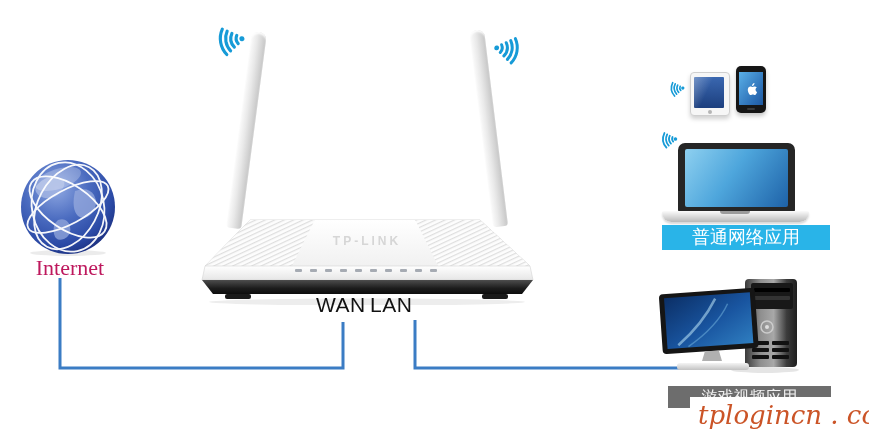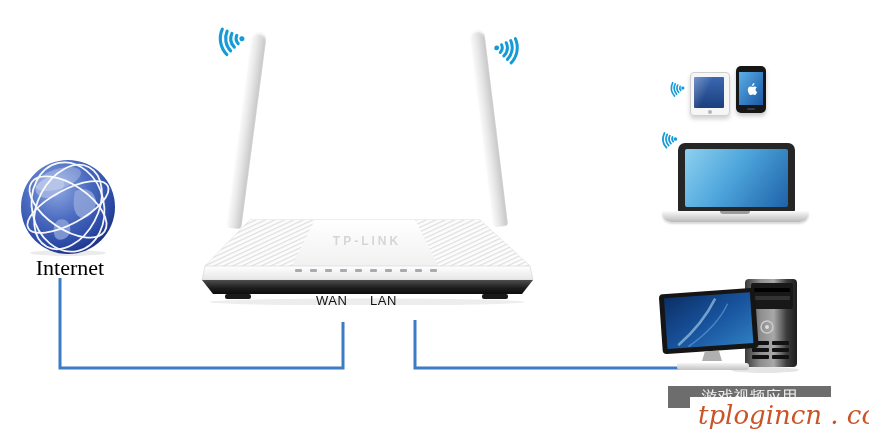--- a/index.html
+++ b/index.html
@@ -2,22 +2,22 @@
 <html style="--wifi: #179bd7; --line: #3b7cc4; --banner-blue: #29b4e8; --banner-gray: #6d6d6d; --watermark: #cb5427; --globe-blue: #2d4fa8; --screen-blue: #2e72b8;"><head>
 <meta charset="utf-8">
 <style>
   html,body{margin:0;padding:0;background:#fff;}
   .stage{position:relative;width:869px;height:435px;background:#fff;overflow:hidden;
          font-family:"Liberation Sans",sans-serif;}
   .abs{position:absolute;}
 
   
   .internet-label{left:28px;top:255px;width:84px;text-align:center;
-    font-family:"Liberation Serif",serif;font-size:22px;color:#000000;}
-  .port-label{top:293px;font-size:13px;font-weight:500;color:#111;letter-spacing:.5px;}
+    font-family:"Liberation Serif",serif;font-size:22px;color:#be185d;}
+  .port-label{top:293px;font-size:21px;font-weight:500;color:#111;letter-spacing:.5px;}
   .wan-label{left:316px;}
   .lan-label{left:370px;}
 
   
   .wifi-arc{stroke:var(--wifi,#179bd7);stroke-width:3;fill:none;stroke-linecap:round;}
   .wifi-dot{fill:var(--wifi,#179bd7);}
   .net-line{stroke:var(--line,#3b7cc4);stroke-width:3;fill:none;}
 
   
   .antenna{width:15px;height:198px;border-radius:8px 8px 4px 4px;
@@ -191,20 +191,21 @@
     <path class="wifi-arc" stroke-width="3.6" d="M15.7 7.7 A22 22 0 0 0 15.7 32.3"></path>
   </svg>
 
   <div class="abs laptop-screen">
     <div class="abs laptop-display"></div>
   </div>
   <div class="abs laptop-base">
     <div class="abs laptop-notch"></div>
   </div>
 
+  <div class="abs banner banner-blue">普通网络应用</div>
 
   <svg class="abs" style="left:655px;top:275px" width="150" height="100" viewBox="0 0 150 100">
     <defs>
       <linearGradient id="towerGrad" x1="0" y1="0" x2="1" y2="0">
         <stop offset="0%" stop-color="#3a3a3a"></stop>
         <stop offset="30%" stop-color="#8f8f8f"></stop>
         <stop offset="55%" stop-color="#a8a8a8"></stop>
         <stop offset="80%" stop-color="#3c3c3c"></stop>
         <stop offset="100%" stop-color="#1e1e1e"></stop>
       </linearGradient>

